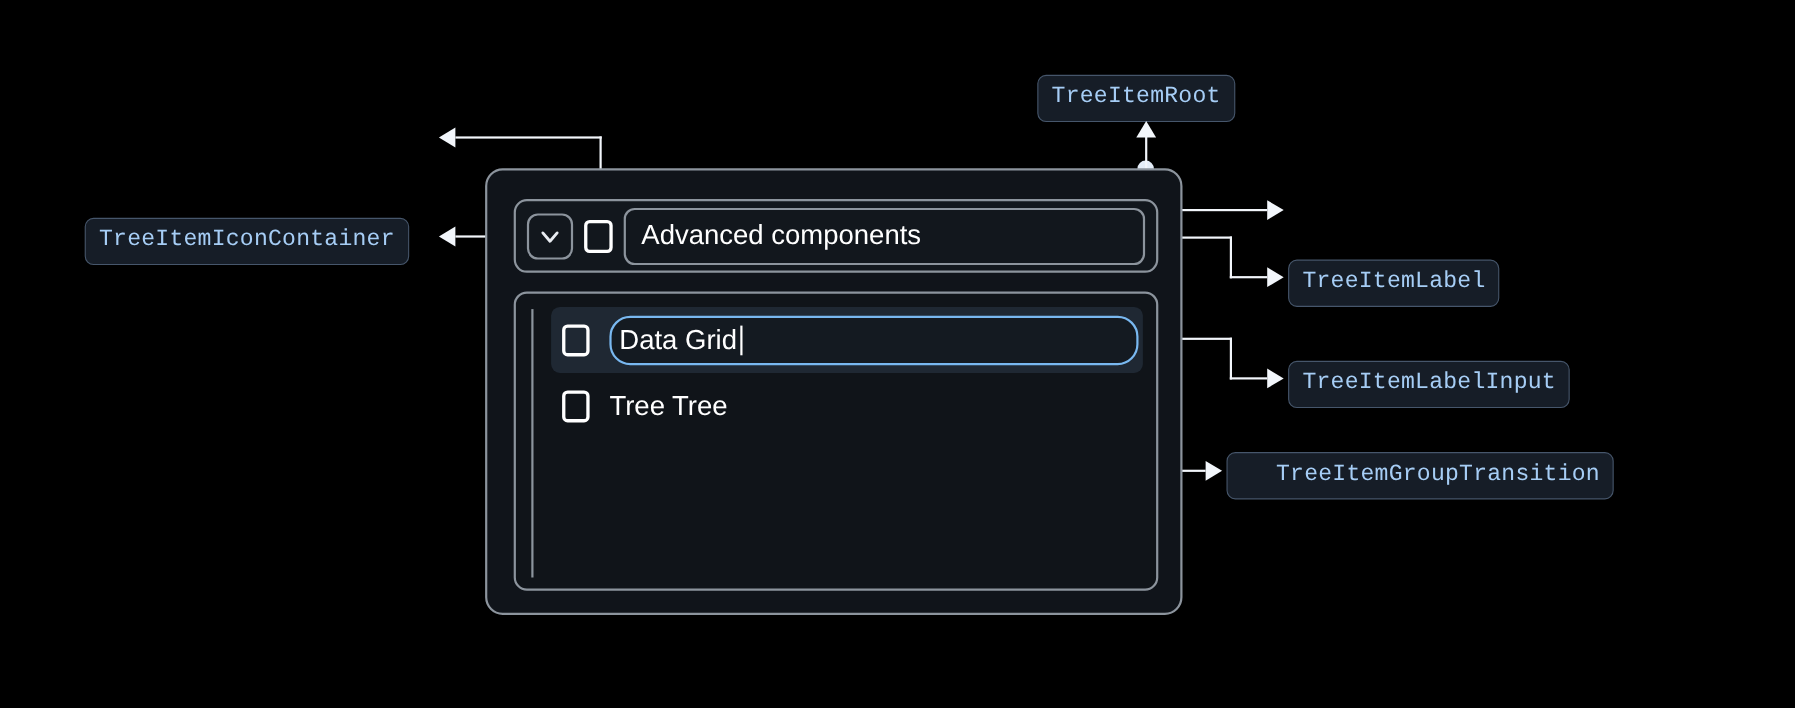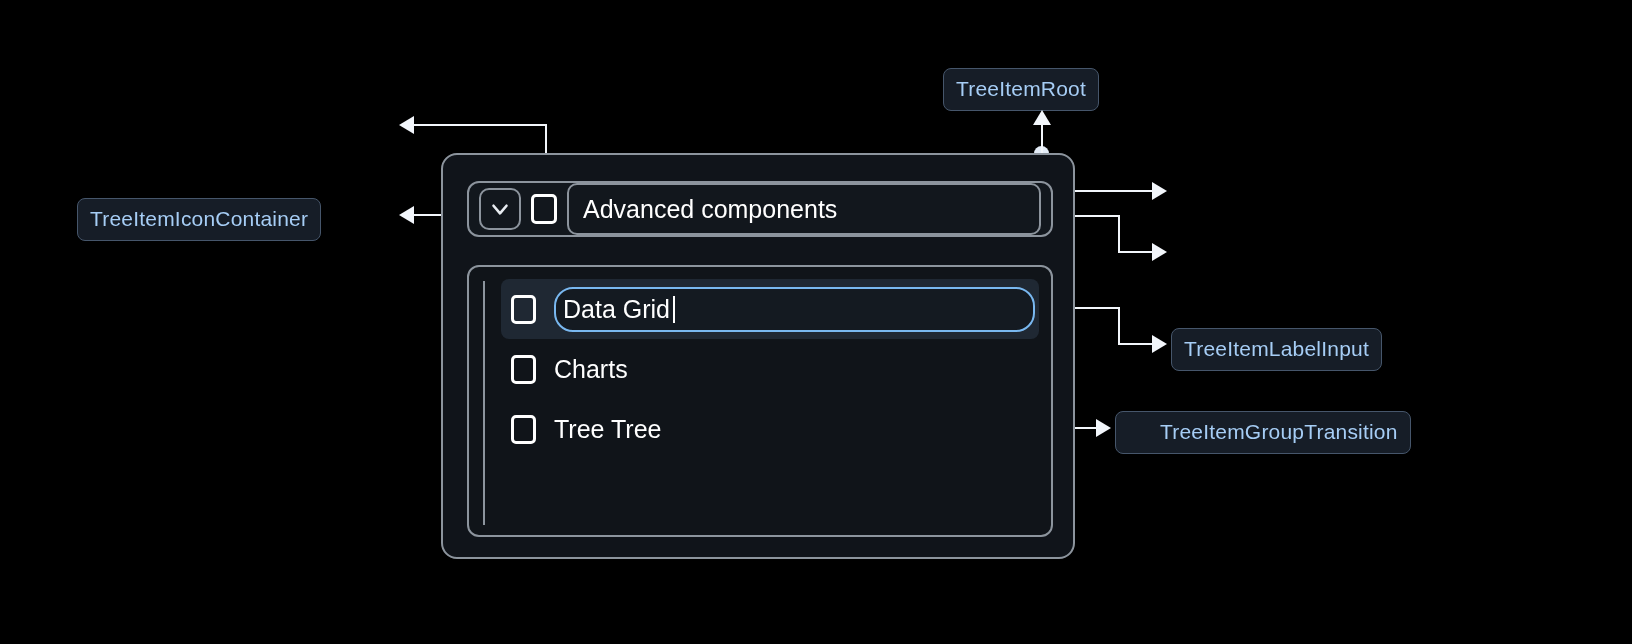--- a/index.html
+++ b/index.html
@@ -11,21 +11,21 @@
   }
   #stage { position: relative; width: 1632px; height: 644px; }
 
   
   .chip {
     position: absolute;
     background: #161d27;
     border: 1px solid #46566b;
     border-radius: 8px;
     color: #a6cdf5;
-    font-family: Liberation Sans, sans-serif;
+    font-family: Liberation Mono, monospace;
     font-size: 21px;
     letter-spacing: 0.2px;
     line-height: 1;
     padding: 9px 12px 11px 12px;
     white-space: nowrap;
   }
 
   
   .conn { position: absolute; background: #f2f6fb; }
   .hline { height: 2px; }
@@ -61,21 +61,21 @@
     position: absolute;
     left: 441px; top: 153px;
     width: 634px; height: 406px;
     background: #10141a;
     border: 2px solid #8c949d;
     border-radius: 16px;
   }
   #tree-content {
     position: absolute;
     left: 24px; top: 26px;
-    width: 586px; height: 56px;
+    width: 586px; height: 67px;
     background: #12171d;
     border: 2px solid #8c949d;
     border-radius: 12px;
     display: flex;
     align-items: center;
     gap: 10px;
     padding: 0 10px;
   }
   .icon-container {
     width: 42px; height: 42px;
@@ -164,20 +164,21 @@
 <body>
 
 <div id="stage">
 
 
   <div class="chip" style="left:77px; top:198px;">TreeItemIconContainer</div>
 
   <div class="chip" style="left:943px; top:68px;">TreeItemRoot</div>
 
 
+  <div class="chip" style="left:1171px; top:236px;">TreeItemLabel</div>
 
   <div class="chip" style="left:1171px; top:328px;">TreeItemLabelInput</div>
 
   <div class="chip" style="left:1115px; top:411px;padding-left:44px;">TreeItemGroupTransition</div>
 
   <div class="dot" style="left:538px; top:185px;"></div>
   <div class="conn vline" style="left:545px; top:124px; height:68px;"></div>
   <div class="conn hline" style="left:414px; top:124px; width:133px;"></div>
   <div class="arrow-left" style="left:399px; top:116px;"></div>
 
@@ -230,24 +231,20 @@
       <div id="indent-guide"></div>
 
       <div class="row selected">
         <div class="cb small"></div>
         <div id="label-input">
           <span>Data Grid</span>
           <span class="caret"></span>
         </div>
       </div>
 
-      <div class="row">
-        <div class="cb small"></div>
-        <div class="row-label">Charts</div>
-      </div>
 
 
       <div class="row">
         <div class="cb small"></div>
         <div class="row-label">Tree Tree</div>
       </div>
     </div>
   </div>
 
 </div>

